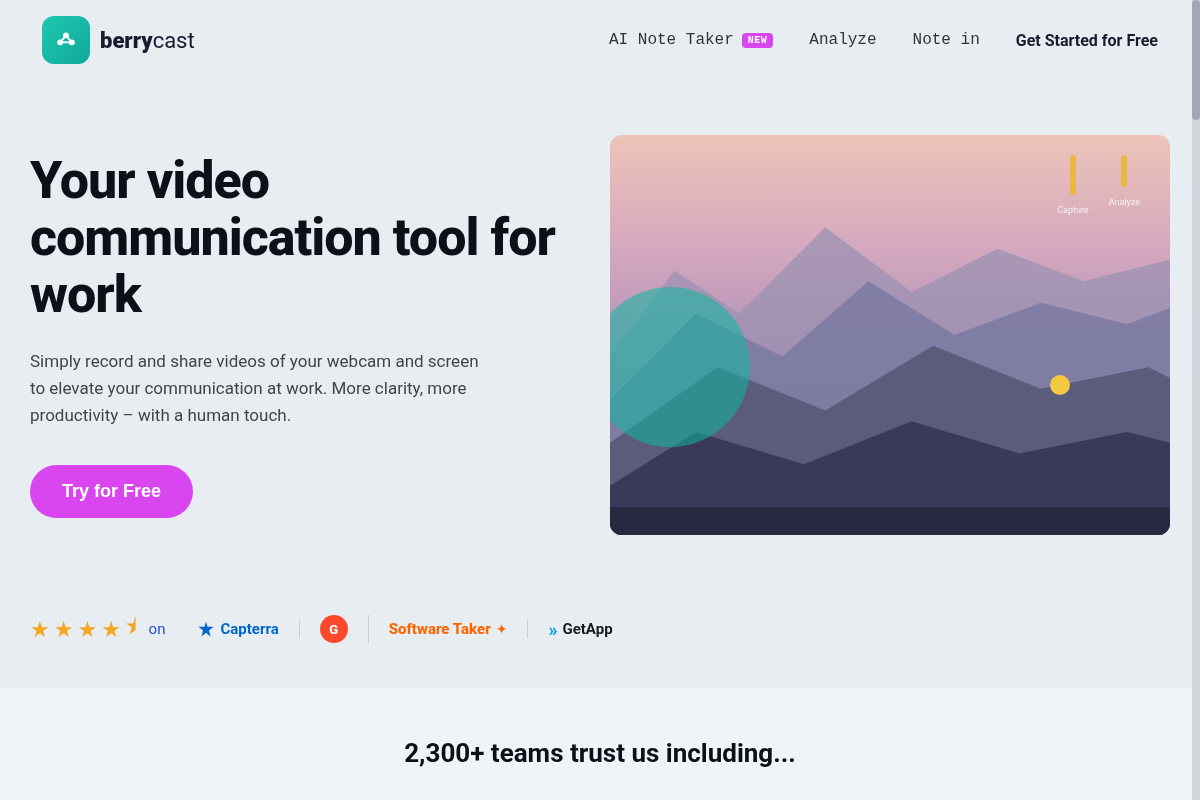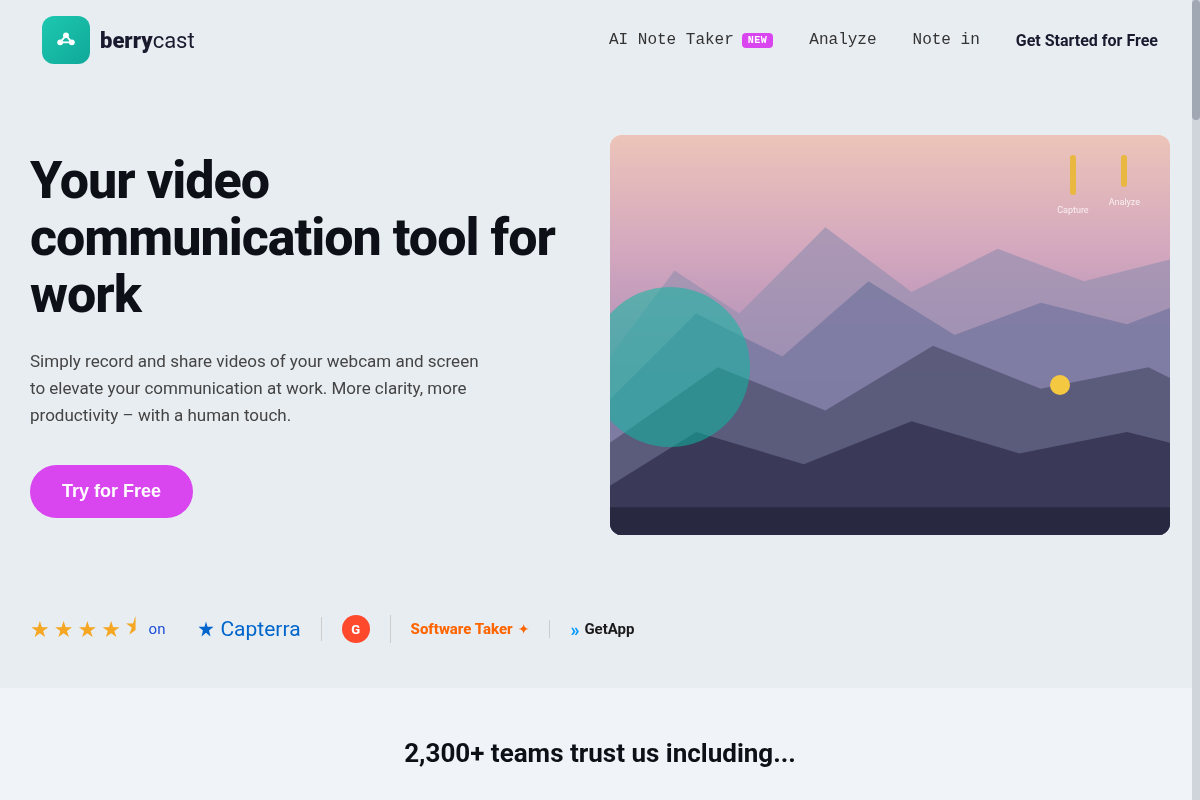--- a/index.html
+++ b/index.html
@@ -383,21 +383,21 @@
     <span class="star star-full">★</span>
     <span class="star star-half">⯨</span>
   </div>
   <span class="on-text">on</span>
 
   <div class="rating-partner">
     <div class="capterra-icon">
       <svg width="18" height="18" viewBox="0 0 24 24" fill="none" xmlns="http://www.w3.org/2000/svg">
         <polygon points="12,2 14,9 22,9 16,14 18,22 12,17 6,22 8,14 2,9 10,9" fill="#0066cc"></polygon>
       </svg>
-      <span style="font-size:21px; font-weight:400; color:#0066cc;">Capterra</span>
+      <span style="font-size:15px; font-weight:700; color:#0066cc;">Capterra</span>
     </div>
   </div>
 
   <div class="rating-partner">
     <div class="g2-icon">G</div>
   </div>
 
   <div class="rating-partner">
     <div class="software-advice-icon">
       <span style="color:#ff6600; font-weight:800; font-size:15px;">Software Taker</span>

